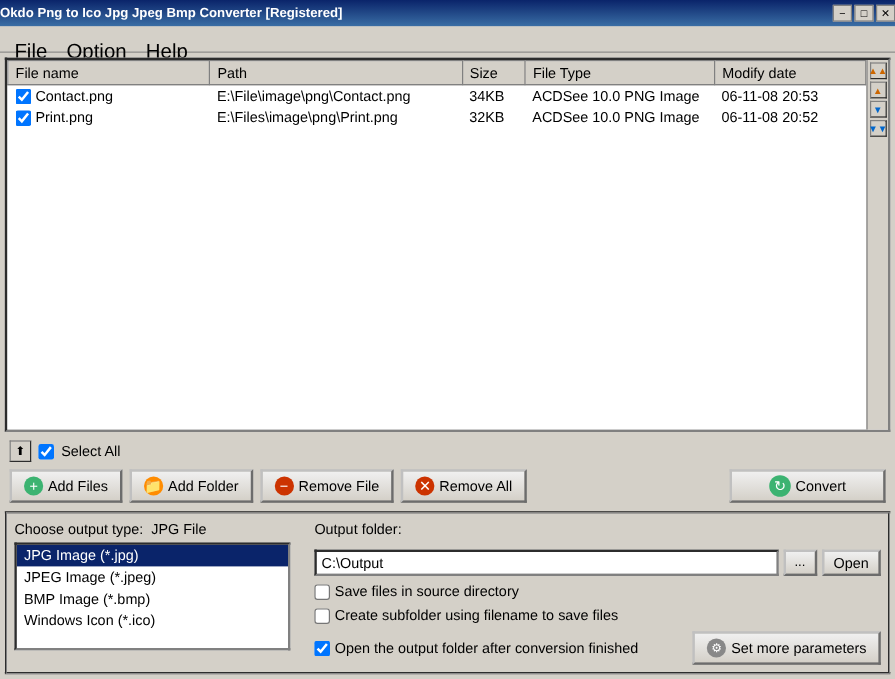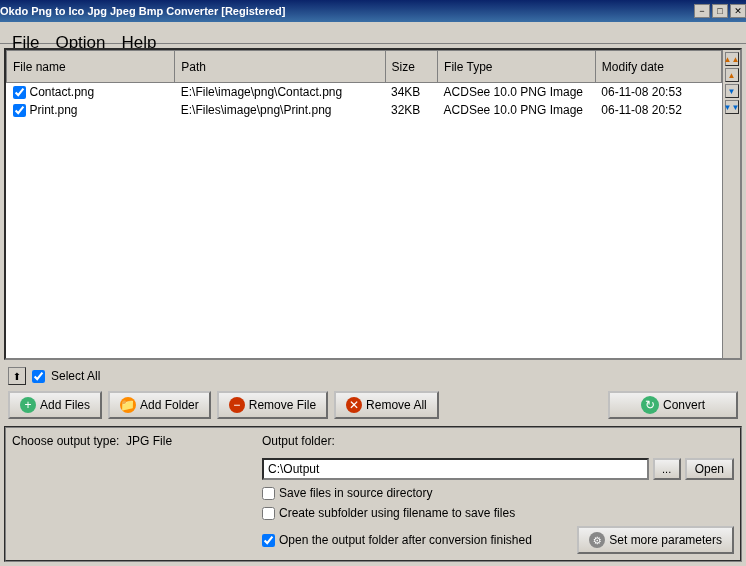--- a/index.html
+++ b/index.html
@@ -81,21 +81,21 @@
       width: 100%;
       border-collapse: collapse;
     }
     .file-table th {
       background: #d4d0c8;
       border: 1px solid #808080;
       padding: 2px 6px;
       text-align: left;
       font-weight: normal;
       font-size: 12px;
-      height: 32px;
+      height: 20px;
     }
     .file-table td {
       padding: 2px 6px;
       font-size: 12px;
       height: 18px;
       border-bottom: none;
     }
     .checkbox-cell {
       display: flex;
       align-items: center;
@@ -387,20 +387,26 @@
     </button>
   </div>
 
   <div class="bottom-panel">
 
     <div class="output-type-panel">
       <div class="output-type-label">
         <span>Choose output type:</span>
         &nbsp;<span>JPG File</span>
       </div>
+      <div class="output-type-list" id="output-type-list">
+      <div class="output-type-item selected">JPG Image (*.jpg)</div>
+          <div class="output-type-item">JPEG Image (*.jpeg)</div>
+          <div class="output-type-item">BMP Image (*.bmp)</div>
+          <div class="output-type-item">Windows Icon (*.ico)</div>
+        </div>
     </div>
 
     <div class="output-folder-panel">
       <div style="font-size:12px; margin-bottom:4px;">Output folder:</div>
       <div class="output-folder-row">
         <input type="text" class="output-folder-input" id="folder-input" value="C:\Output" style="">
         <button class="folder-btn">...</button>
         <button class="open-btn">Open</button>
       </div>
       <div class="checkbox-row">

